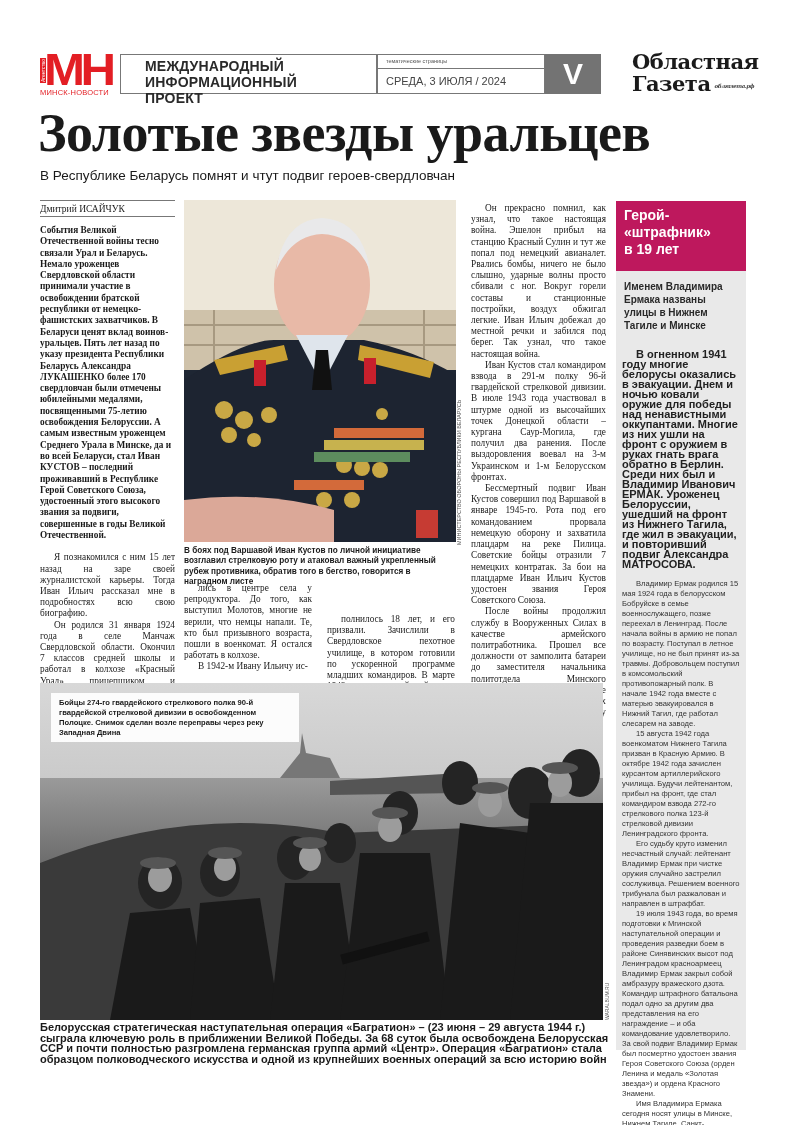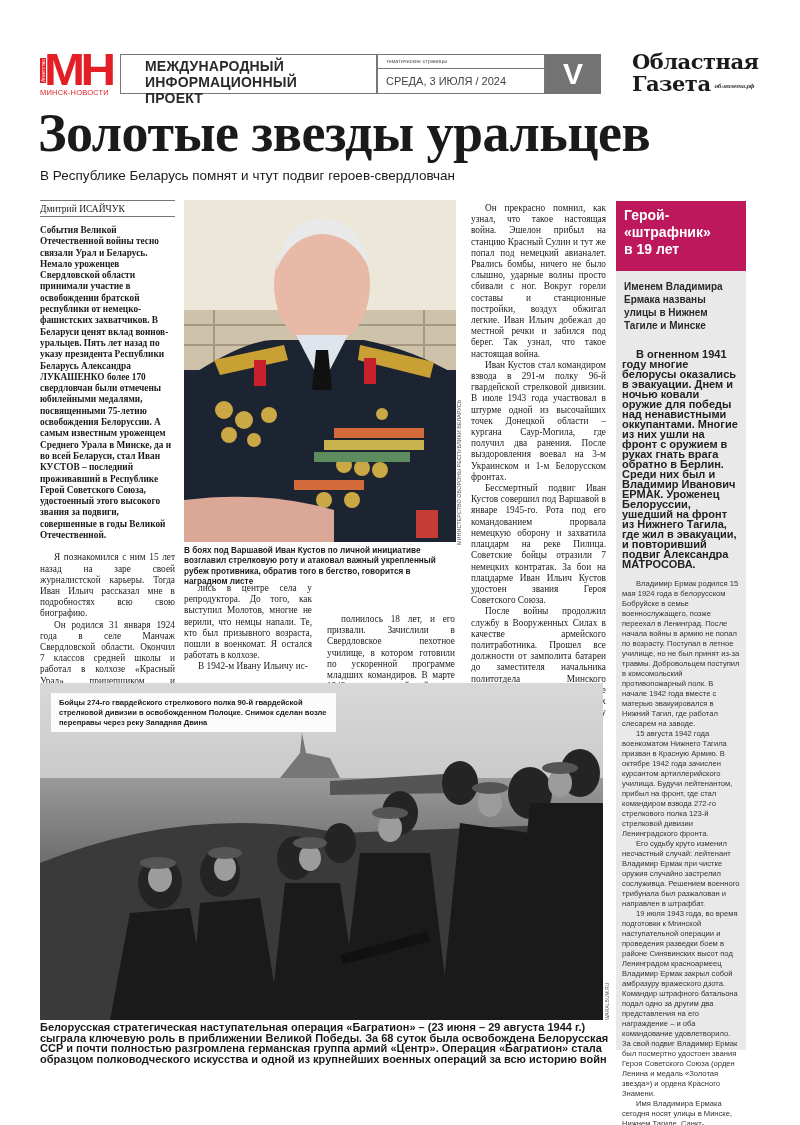--- a/index.html
+++ b/index.html
@@ -53,21 +53,21 @@
   .sidebar .hdr { background: #be185d; color: #fff; padding: 6px 8px 8px 8px; font-family: "Liberation Sans", sans-serif; font-weight: bold; font-size: 14px; line-height: 17px; height: 70px; }
   .sidebar .deck { padding: 9px 8px 0 8px; font-family: "Liberation Sans", sans-serif; font-weight: bold; font-size: 10px; line-height: 13px; color: #2a2a2a; height: 62px; }
   .sidebar .lead2 { padding: 16px 8px 0 6px; font-family: "Liberation Sans", sans-serif; font-weight: bold; font-size: 11px; line-height: 10px; color: #222; }
   .sidebar .lead2 p { text-indent: 14px; }
   .sidebar .sbody { padding: 10px 6px 0 6px; font-family: "Liberation Sans", sans-serif; font-size: 7.6px; line-height: 10px; color: #333; }
   .sidebar .sbody p { text-indent: 14px; }
 
   
   .war { position: absolute; left: 40px; top: 683px; width: 563px; height: 337px; overflow: hidden; background: #8c8c8c; }
   .war svg { width: 100%; height: 100%; display: block; }
-  .war-caption-box { position: absolute; left: 51px; top: 693px; width: 285px; background: rgba(255,255,255,0.92); padding: 5px 8px 4px 8px; font-family: "Liberation Sans", sans-serif; font-weight: bold; font-size: 7.6px; line-height: 10px; color: #1a1a1a; }
+  .war-caption-box { position: absolute; left: 51px; top: 693px; width: 248px; background: rgba(255,255,255,0.92); padding: 5px 8px 4px 8px; font-family: "Liberation Sans", sans-serif; font-weight: bold; font-size: 7.6px; line-height: 10px; color: #1a1a1a; }
   .credit-war { position: absolute; left: 604px; top: 980px; width: 8px; height: 40px; font-family: "Liberation Sans", sans-serif; font-size: 5px; color: #555; writing-mode: vertical-rl; transform: rotate(180deg); white-space: nowrap; }
   .war-caption { position: absolute; left: 40px; top: 1022px; width: 570px; font-family: "Liberation Sans", sans-serif; font-weight: bold; font-size: 11px; line-height: 10.6px; color: #1a1a1a; }
 </style>
 </head>
 <body>
 
 <div class="logo-mn">
   <span class="agency">Агентство</span>
   <span class="mn">МН</span>
   <span class="city">МИНСК-НОВОСТИ</span>

